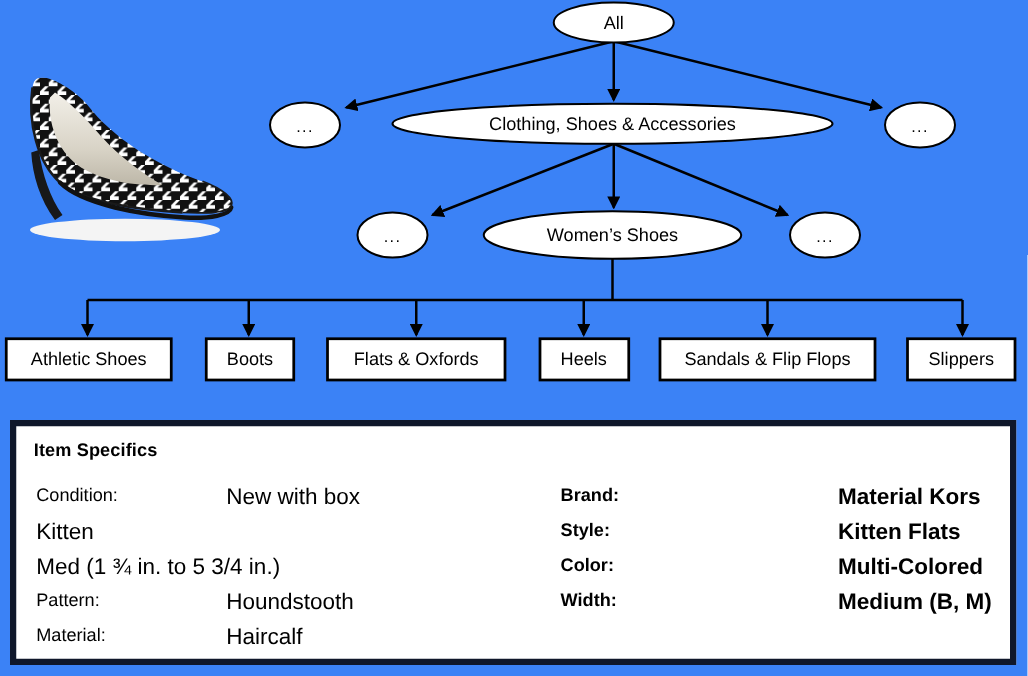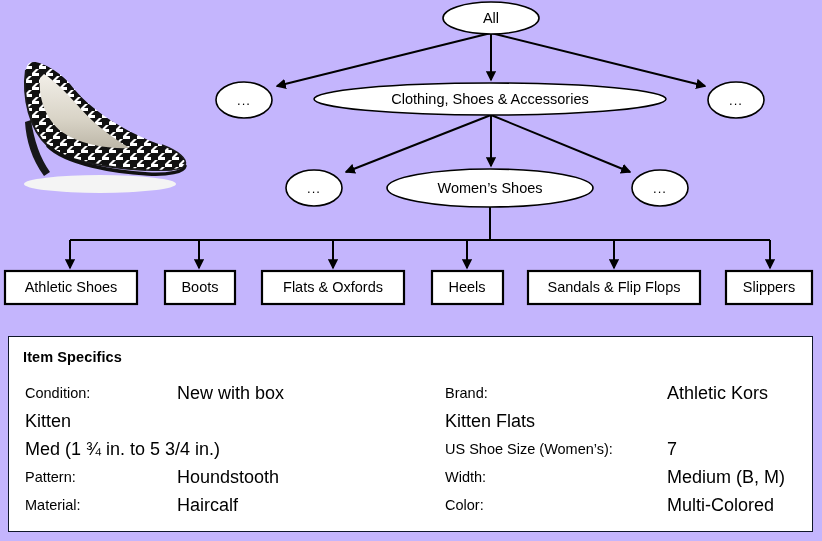--- a/index.html
+++ b/index.html
@@ -9,21 +9,21 @@
     background: #ffffff;
   }
   body {
     font-family: "Liberation Sans", "DejaVu Sans", sans-serif;
     color: #000000;
   }
   #page {
     position: relative;
     width: 822px;
     height: 541px;
-    background: #c4b5fd;
+    background: #3b82f6;
     overflow: hidden;
   }
 
   
   #product-photo {
     position: absolute;
     left: 4px;
     top: 48px;
     width: 200px;
     height: 180px;
@@ -72,21 +72,21 @@
     dominant-baseline: middle;
   }
 
   
   #item-specifics {
     position: absolute;
     left: 8px;
     top: 336px;
     width: 805px;
     height: 196px;
-    border: 1px solid #0f172a;
+    border: 5px solid #0f172a;
     background: #ffffff;
     box-sizing: border-box;
   }
   #specifics-title {
     position: absolute;
     left: 14px;
     top: 12px;
     font-size: 14.5px;
     font-weight: bold;
     color: #000000;
@@ -96,21 +96,21 @@
     position: absolute;
     top: 42px;
     width: 100%;
     display: flex;
   }
   .spec-col {
     display: flex;
     flex-direction: column;
   }
   .spec-col.left  { margin-left: 16px; width: 420px; }
-  .spec-col.right { width: 360px; }
+  .spec-col.right { width: 360px; font-weight: bold; }
   .spec-row {
     display: flex;
     height: 28px;
     align-items: center;
   }
   .spec-key {
     font-size: 14.5px;
     color: #000000;
     width: 152px;
     flex: none;
@@ -291,35 +291,32 @@
         </div>
         <div class="spec-row">
           <span class="spec-key">Material:</span>
           <span class="spec-val">Haircalf</span>
         </div>
       </div>
 
       <div class="spec-col right">
         <div class="spec-row">
           <span class="spec-key">Brand:</span>
-          <span class="spec-val">Athletic Kors</span>
-        </div>
-        <div class="spec-row">
+          <span class="spec-val">Material Kors</span>
+        </div>
+        <div class="spec-row">
+          <span class="spec-key">Style:</span>
           <span class="spec-val">Kitten Flats</span>
         </div>
         <div class="spec-row">
-          <span class="spec-key">US Shoe Size (Women’s):</span>
-          <span class="spec-val">7</span>
+          <span class="spec-key">Color:</span>
+          <span class="spec-val">Multi-Colored</span>
         </div>
         <div class="spec-row">
           <span class="spec-key">Width:</span>
           <span class="spec-val">Medium (B, M)</span>
         </div>
-        <div class="spec-row">
-          <span class="spec-key">Color:</span>
-          <span class="spec-val">Multi-Colored</span>
-        </div>
       </div>
 
     </div>
   </div>
 
 </div>
 
 </body></html>

